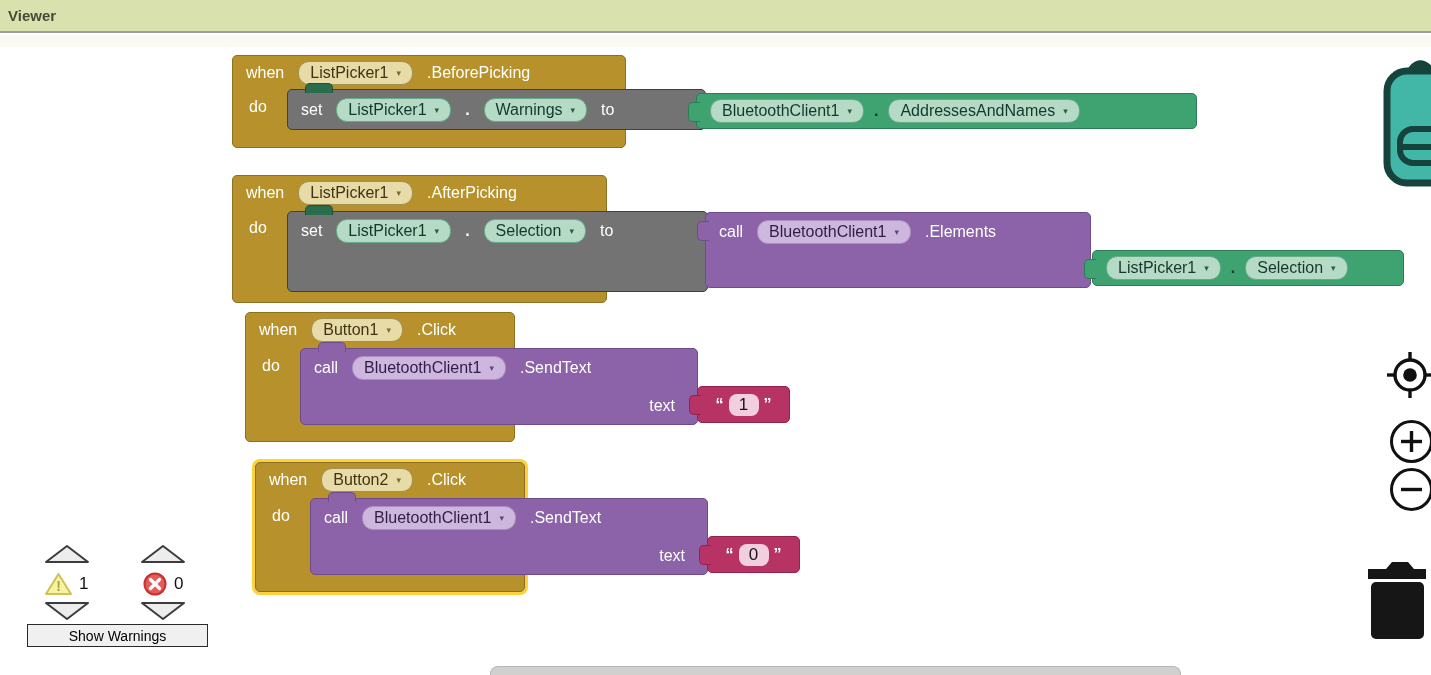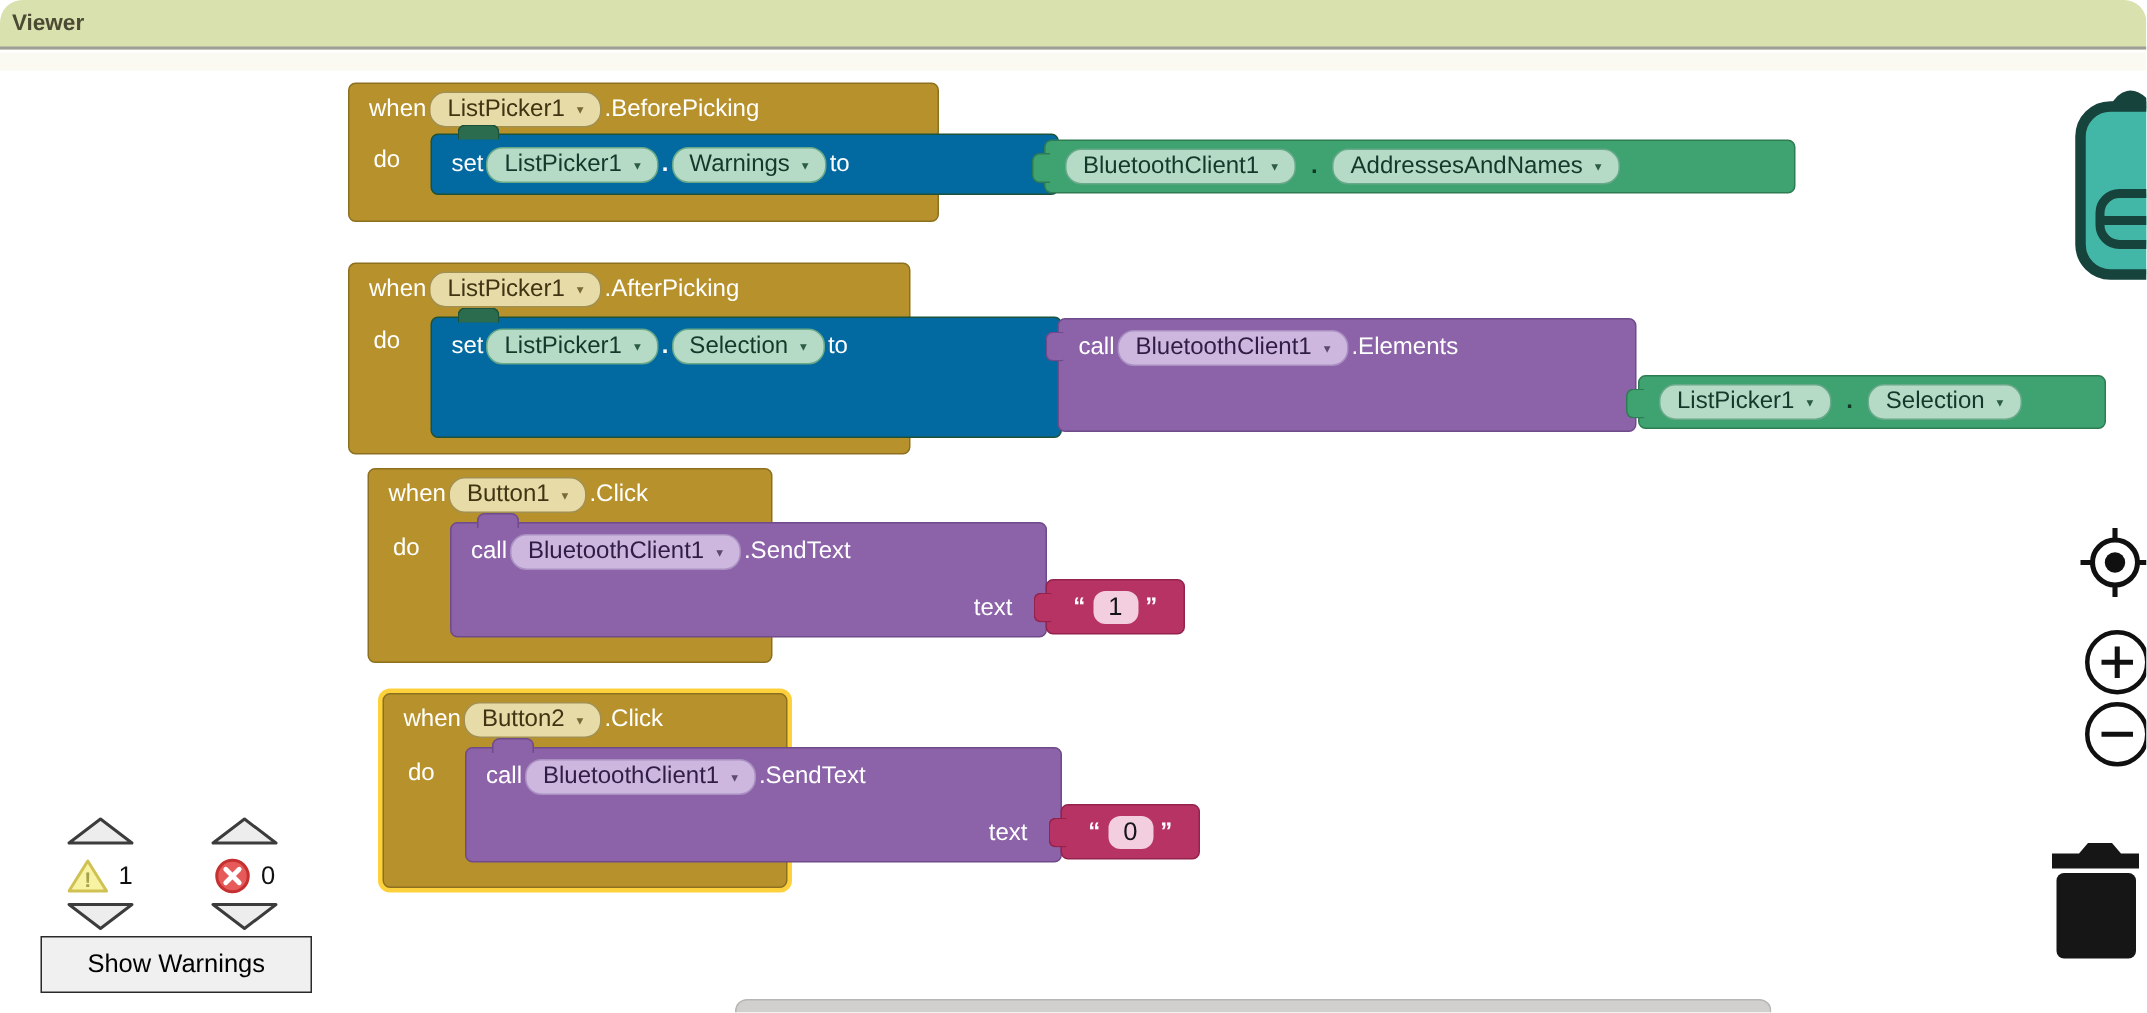--- a/index.html
+++ b/index.html
@@ -1,35 +1,35 @@
 <!DOCTYPE html>
 <html><head>
 <meta charset="utf-8">
 <style>
   * { margin:0; padding:0; box-sizing:border-box; }
   html,body { background:#fff; }
   body { font-family:"Liberation Sans", sans-serif; }
-  #stage { position:relative; width:1431px; height:675px; overflow:hidden; background:#ffffff;border-radius:15px; }
+  #stage { position:relative; width:1431px; height:675px; overflow:hidden; background:#ffffff; }
 
   
   .viewer-header { position:absolute; left:0; top:0; width:1431px; height:33px;
     background:#d9e1af; border-bottom:2px solid #9e9e98; display:flex; align-items:center; }
   .viewer-header .title { font-size:15px; font-weight:bold; color:#4b4a33; padding-left:8px; }
   .substrip { position:absolute; left:0; top:35px; width:1431px; height:12px; background:#fafaf2; }
 
   
   .blk { position:absolute; border-radius:5px; }
   .gold { background:#b7922c; border:1px solid #8d701f; }
-  .dgreen { background:#0369a1; border:1px solid #1d523a; }
+  .dgreen { background:#737373; border:1px solid #1d523a; }
   .lgreen { background:#3fa271; border:1px solid #2d7c53; }
   .purple { background:#8c63a8; border:1px solid #6f4b8c; }
   .magenta { background:#b73363; border:1px solid #93234c; }
   .selglow { box-shadow:0 0 0 3px #fcd13c; }
 
-  .row { display:flex; align-items:center; gap:2px; padding:0 13px; height:34px; }
+  .row { display:flex; align-items:center; gap:14px; padding:0 13px; height:34px; }
   .row2 { height:38px; }
   .wlabel { color:#ffffff; font-size:16px; white-space:nowrap; }
   .dot { color:#ffffff; font-size:16px; font-weight:bold; }
   .dot-dark { color:#143826; font-size:16px; font-weight:bold; }
 
   .dd { display:inline-flex; align-items:center; border-radius:11px; padding:2px 11px;
         font-size:16px; white-space:nowrap; cursor:pointer; }
   .caret { font-size:9px; margin-left:8px; }
   .dd-gold { background:#e7dba8; border:1px solid #a29050; color:#3f3513; }
   .dd-gold .caret { color:#7a6a33; }
@@ -55,23 +55,23 @@
 
   .str-row { display:flex; align-items:center; justify-content:center; gap:5px; height:100%; }
   .quote { color:#fff; font-size:16px; font-weight:bold; }
   .str-input { background:#f3cede; border-radius:8px; min-width:30px; padding:1px 9px;
     font-size:17px; color:#14141a; text-align:center; }
 
   
   .tri { position:absolute; cursor:pointer; }
   .cnt-row { position:absolute; display:flex; align-items:center; gap:7px; }
   .cnt { font-size:17px; color:#101010; }
-  .show-warn-btn { position:absolute; left:27px; top:624px; width:181px; height:38px;
+  .show-warn-btn { position:absolute; left:27px; top:624px; width:181px; height:23px;
     background:#f0f0f0; border:1.5px solid #2a2a2a; display:flex; align-items:center; justify-content:center;
-    font-size:17px; color:#000; cursor:pointer; }
+    font-size:14px; color:#000; cursor:pointer; }
 
   .abs { position:absolute; }
   svg { display:block; }
 </style>
 </head>
 <body>
 
 <div id="stage">
 
   <div class="viewer-header">

